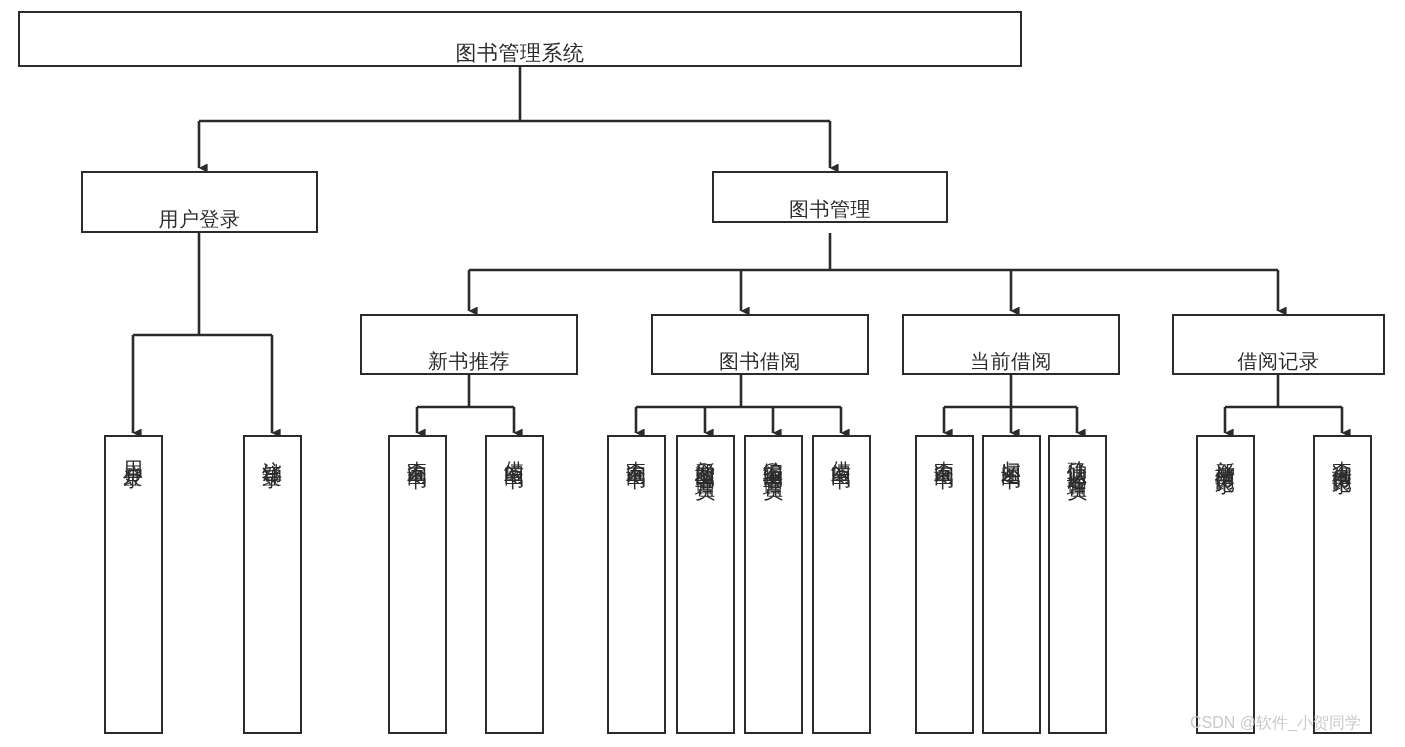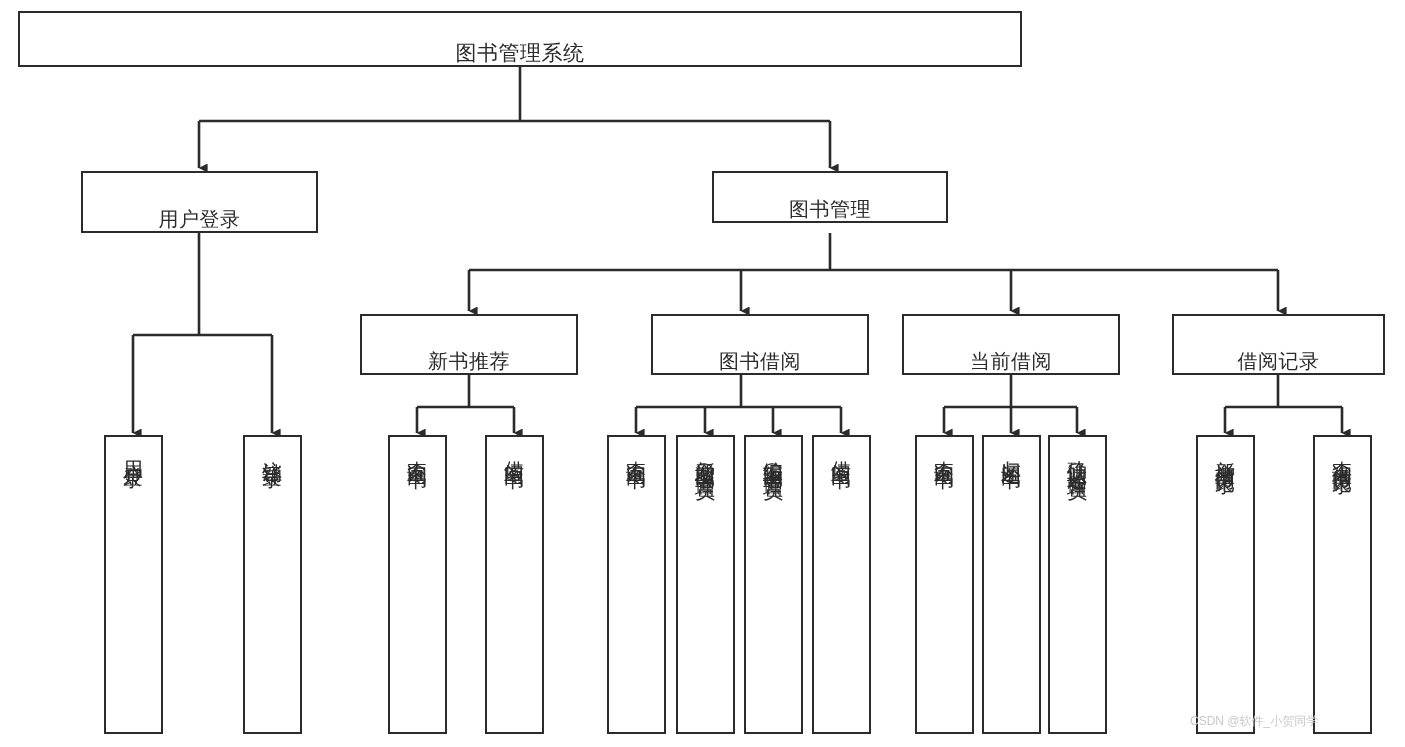--- a/index.html
+++ b/index.html
@@ -61,21 +61,21 @@
     text-orientation: upright;
     font-size: 20px;
     line-height: 1.0;
     letter-spacing: 3px;
     white-space: nowrap;
   }
   .watermark {
     position: absolute;
     left: 1190px;
     top: 713px;
-    font-size: 12px;
+    font-size: 16px;
     color: #c9c9c9;
     white-space: nowrap;
     z-index: 5;
     user-select: none;
   }
 </style>
 </head>
 <body>
 
 <div id="canvas">

